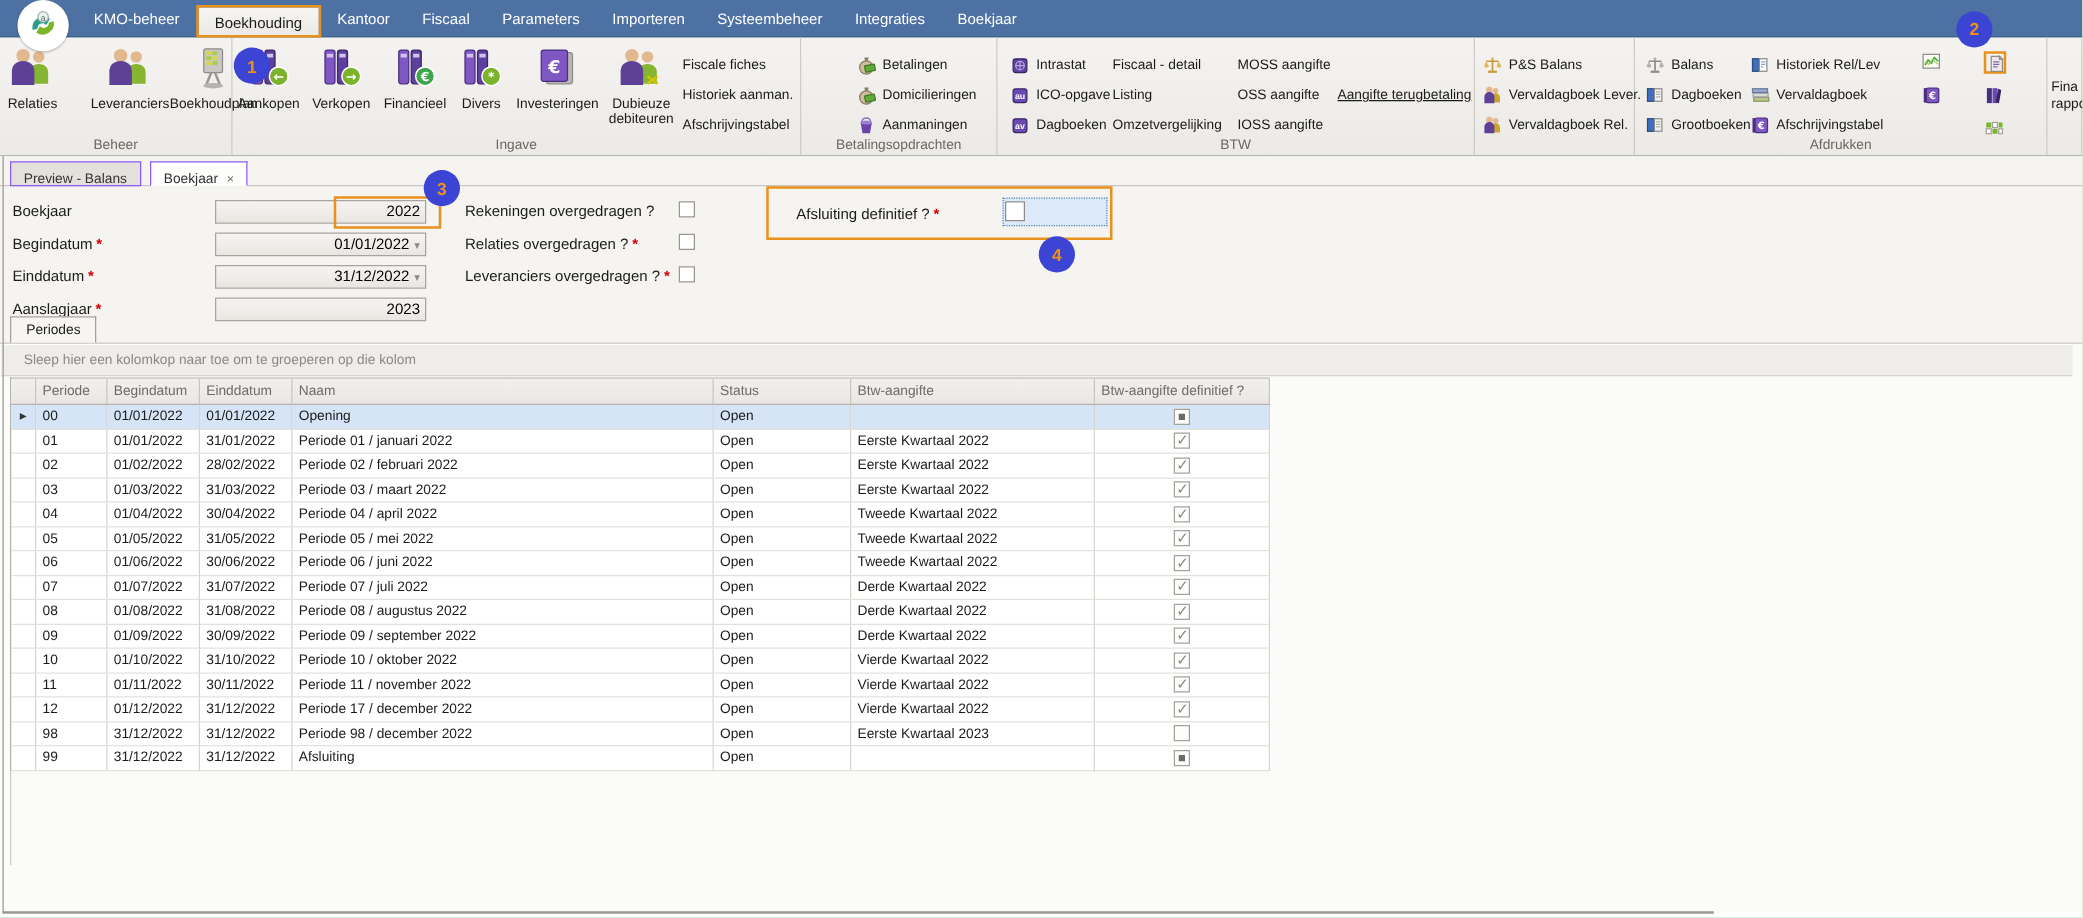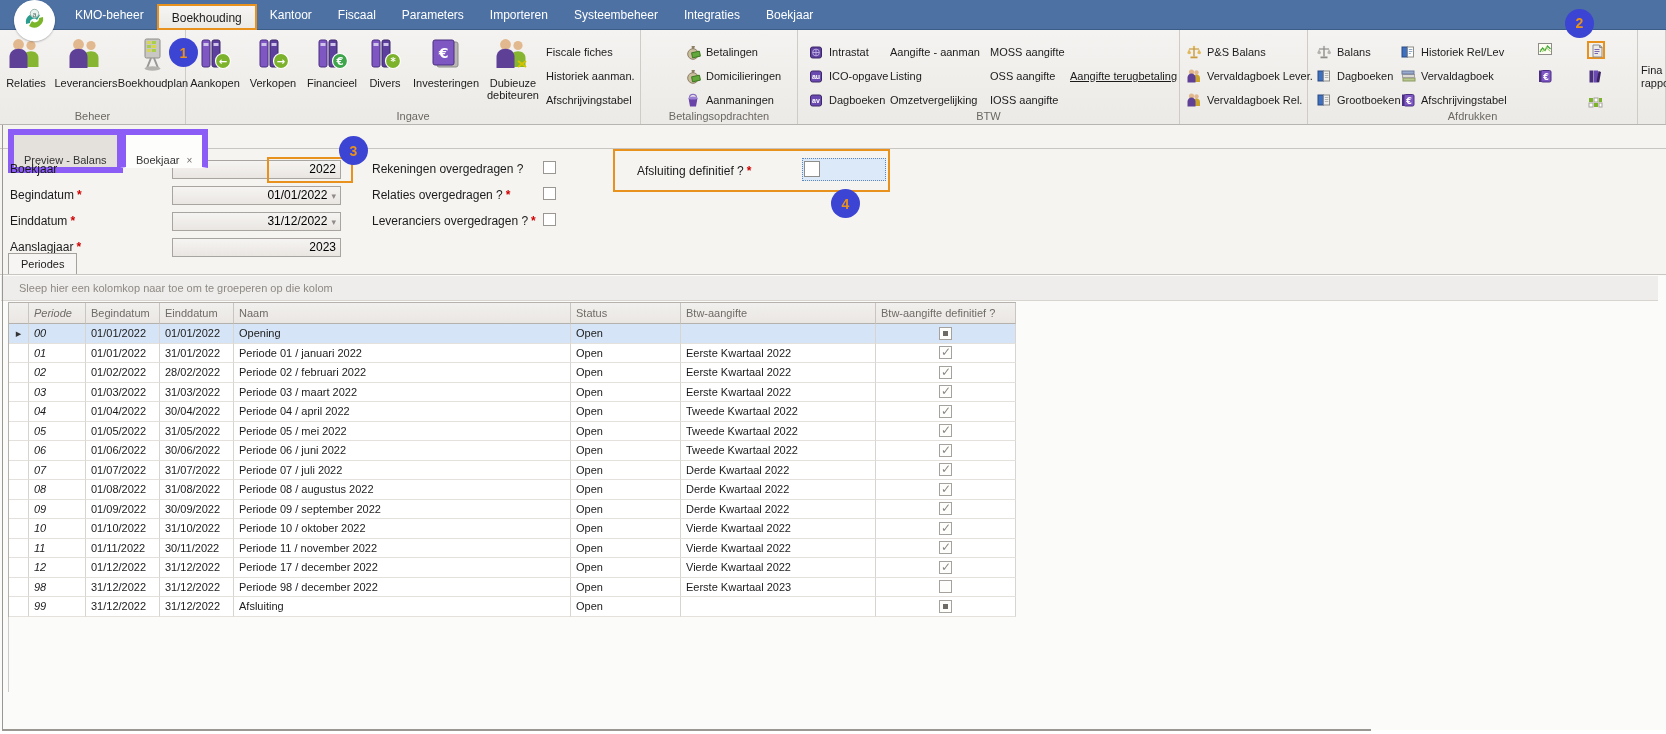--- a/index.html
+++ b/index.html
@@ -34,21 +34,21 @@
   .marker{position:absolute;width:29px;height:29px;border-radius:50%;background:#3c44d4;color:#e8911c;font-size:14px;font-weight:bold;display:flex;align-items:center;justify-content:center;z-index:40;}
 
   
   #content{position:absolute;left:0;top:125px;width:1666px;height:609px;background:#fff;}
   #form-panel{position:absolute;left:0;top:0;width:1666px;height:149px;background:#f5f4f1;}
   #winborder-left{position:absolute;left:2px;top:0;width:1px;height:605px;background:#9a9792;}
   #winborder-bottom{position:absolute;left:2px;top:604px;width:1369px;height:2px;background:#9a9792;}
 
   
   #tabstrip{position:absolute;left:0;top:4px;width:1666px;height:20px;border-bottom:1px solid #c9c6c2;}
-  .doc-tab{position:absolute;top:0;height:20px;padding:16px 10px;line-height:19px;border:6px solid #8b5cf6;background:#e4e1dd;color:#333;white-space:nowrap;}
+  .doc-tab{position:absolute;top:0;height:20px;padding:4px 10px;line-height:19px;border:1px solid #8b5cf6;background:#e4e1dd;color:#333;white-space:nowrap;}
   .doc-tab.active{background:#fdfdfc;border-bottom:1px solid #fdfdfc;z-index:2;}
   .tab-close{color:#6f6c68;margin-left:7px;font-size:10px;}
 
   
   .flabel{position:absolute;left:10px;font-size:12px;color:#1b1b1b;white-space:nowrap;}
   .req{color:#d00000;font-weight:bold;margin-left:3px;}
   .ffield{position:absolute;left:172px;width:169px;height:19px;background:linear-gradient(#f6f4f2,#e9e6e2);border:1px solid #a8a5a0;font-size:12px;text-align:right;line-height:17px;padding:0 4px;color:#000;}
   .ffield .dd{color:#8f8c88;font-size:9px;margin-left:4px;}
   .midlabel{position:absolute;left:372px;font-size:12px;white-space:nowrap;}
   .cb{position:absolute;width:13px;height:13px;background:#fff;border:1px solid #9a9792;}
@@ -64,21 +64,21 @@
   #periodes-tab{position:absolute;left:8px;top:128px;height:21px;padding:0 12px;line-height:20px;background:#f6f5f3;border:1px solid #a5a29d;border-bottom:none;z-index:3;white-space:nowrap;}
   #grid-wrap{position:absolute;left:0;top:149px;width:1666px;height:456px;background:#fbfbfa;border-top:1px solid #c9c6c2;}
   #groupbar{position:absolute;left:1px;top:1px;width:1657px;height:25px;background:#efedeb;border-bottom:1px solid #d8d5d1;color:#8d8983;line-height:25px;padding-left:18px;}
   #grid{position:absolute;left:8px;top:27px;border-left:1px solid #b5b2ad;border-top:1px solid #b5b2ad;background:#fff;}
   .grow{display:flex;height:19.5px;}
   .grow.header{height:21px;background:linear-gradient(#f2f0ee,#e9e6e2);}
   .gcell{border-right:1px solid #d8d5d1;border-bottom:1px solid #e4e1dd;padding:0 5px;line-height:19px;white-space:nowrap;overflow:hidden;flex:none;}
   .header .gcell{border-bottom:1px solid #b5b2ad;border-right:1px solid #c9c6c2;color:#6f6b66;line-height:20px;display:flex;align-items:center;}
   .grow.selected .gcell{background:#d5e4f6;}
   .c-sel{width:20px;padding:0;text-align:center;color:#333;}
-  .c-per{width:57px;font-style:italic;}
+  .c-per{width:57px;}
   .c-beg{width:74px;}
   .c-eind{width:74px;}
   .c-naam{width:337px;}
   .c-status{width:110px;}
   .c-btw{width:195px;}
   .c-def{width:140px;display:flex;align-items:center;justify-content:center;}
   .sort-arrow{margin-left:14px;font-size:8px;color:#6f6b66;}
   .gcb{width:13px;height:13px;border:1px solid #a5a29d;background:#fdfdfc;position:relative;}
   .gcb.chk:after{content:"\2713";position:absolute;left:1px;top:-4px;font-size:12px;color:#8a8680;}
   .gcb.ind:after{content:"";position:absolute;left:3px;top:3px;width:5px;height:5px;background:#6e6b66;}
@@ -118,21 +118,21 @@
           <div style="display: flex;">
             <div class="large-item" style="width: 52px;">
               <div class="bigicon"><svg width="36" height="36" viewBox="0 0 36 36">
                   <circle cx="24" cy="9.5" r="4.6" fill="#e2b98e"></circle>
                   <path d="M16.5 31v-9c0-4 3-6.8 7.5-6.8s7.5 2.8 7.5 6.8v9z" fill="#86b532"></path>
    <circle cx="11.5" cy="8.5" r="5.4" fill="#e2b98e"></circle>
                   <path d="M2.5 32V21c0-5 3.8-8.3 9-8.3s9 3.3 9 8.3v11z" fill="#5e4197"></path>
                 </svg></div>
               <div class="blabel">Relaties</div>
             </div>
-            <div class="large-item" style="width: 68px;">
+            <div class="large-item" style="width: 68px; margin-left: 18px;">
               <div class="bigicon"><svg width="36" height="36" viewBox="0 0 36 36">
                   <circle cx="24" cy="9.5" r="4.6" fill="#e2b98e"></circle>
                   <path d="M16.5 31v-9c0-4 3-6.8 7.5-6.8s7.5 2.8 7.5 6.8v9z" fill="#86b532"></path>
    <circle cx="11.5" cy="8.5" r="5.4" fill="#e2b98e"></circle>
                   <path d="M2.5 32V21c0-5 3.8-8.3 9-8.3s9 3.3 9 8.3v11z" fill="#5e4197"></path>
                 </svg></div>
               <div class="blabel">Leveranciers</div>
             </div>
             <div class="large-item" style="width: 66px;">
               <div class="bigicon"><svg width="36" height="36" viewBox="0 0 36 36">
@@ -278,21 +278,21 @@
             </div>
             <div class="srow">
               <span class="sicon"><svg width="16" height="16" viewBox="0 0 16 16">
                   <rect x="2.5" y="3" width="11" height="11" rx="2" fill="#6a4ab0" stroke="#3c2866"></rect>
      <text x="8" y="11" text-anchor="middle" font-size="7" fill="#fff" font-weight="bold">av</text>
                 </svg></span>
               <span>Dagboeken</span>
             </div>
           </div>
           <div class="col" style="width: 100px; padding-left: 4px;">
-            <div class="trow">Aangifte - aanman</div>
+            <div class="trow">Fiscaal - detail</div>
             <div class="trow">Listing</div>
             <div class="trow">Omzetvergelijking</div>
           </div>
           <div class="col" style="width: 80px; padding-left: 4px;">
             <div class="trow">MOSS aangifte</div>
             <div class="trow">OSS aangifte</div>
             <div class="trow">IOSS aangifte</div>
           </div>
           <div class="col" style="width: 114px; padding-left: 4px; text-decoration: underline;">
             <div class="trow"></div>

